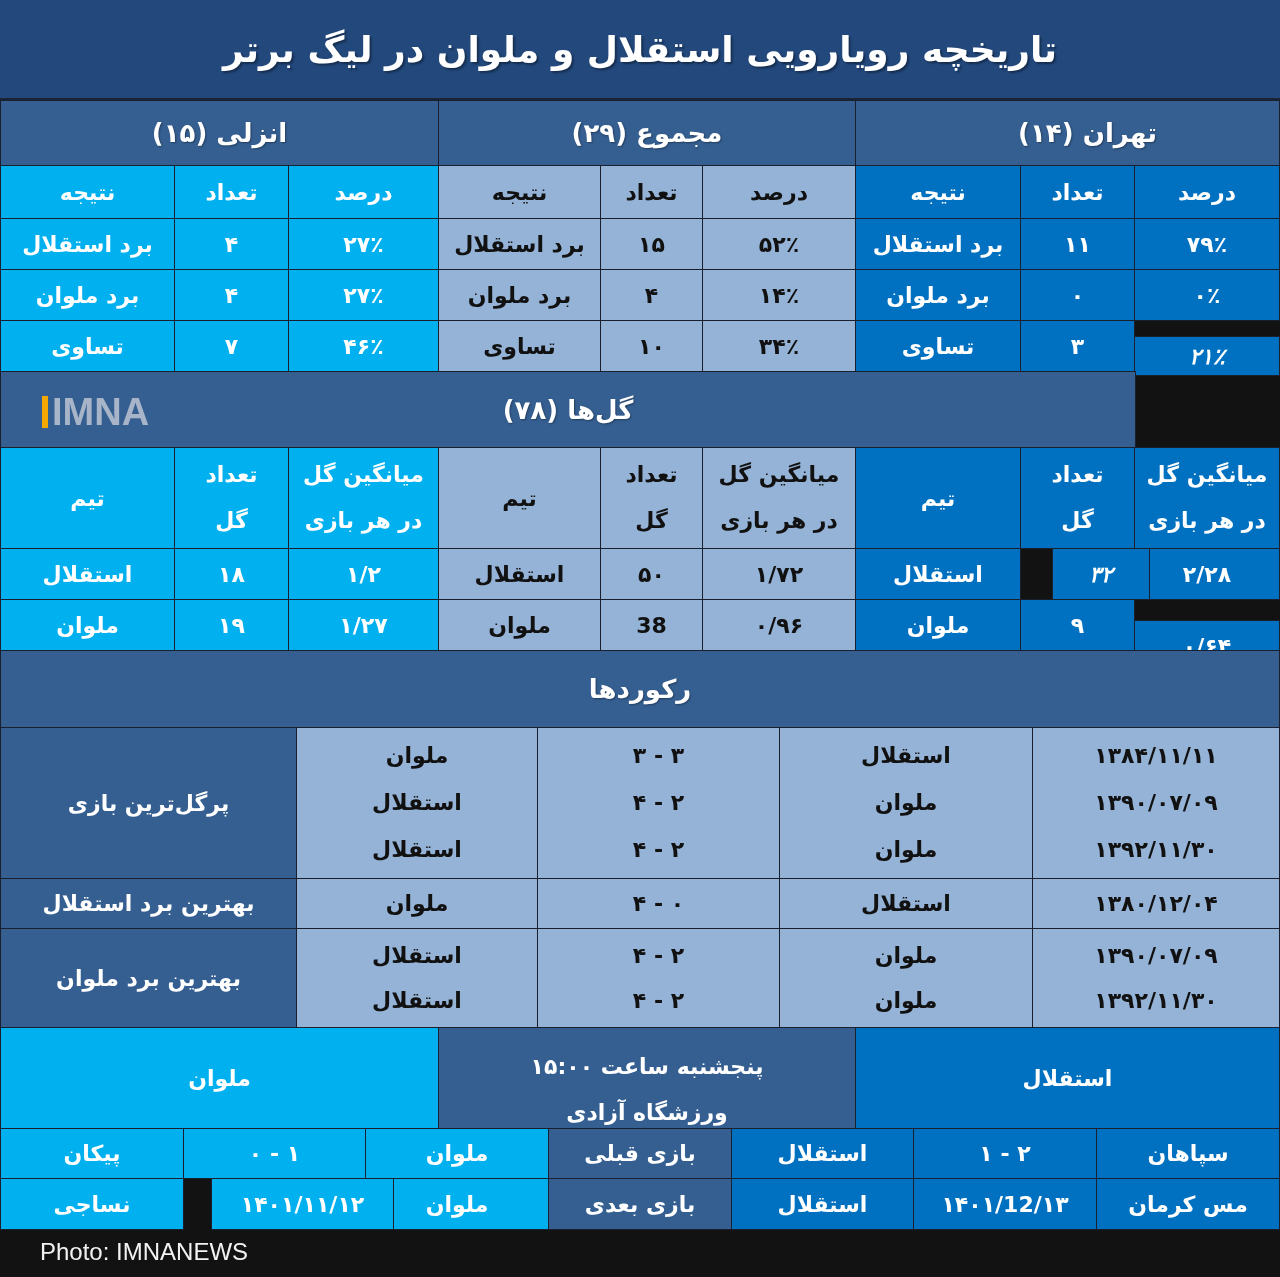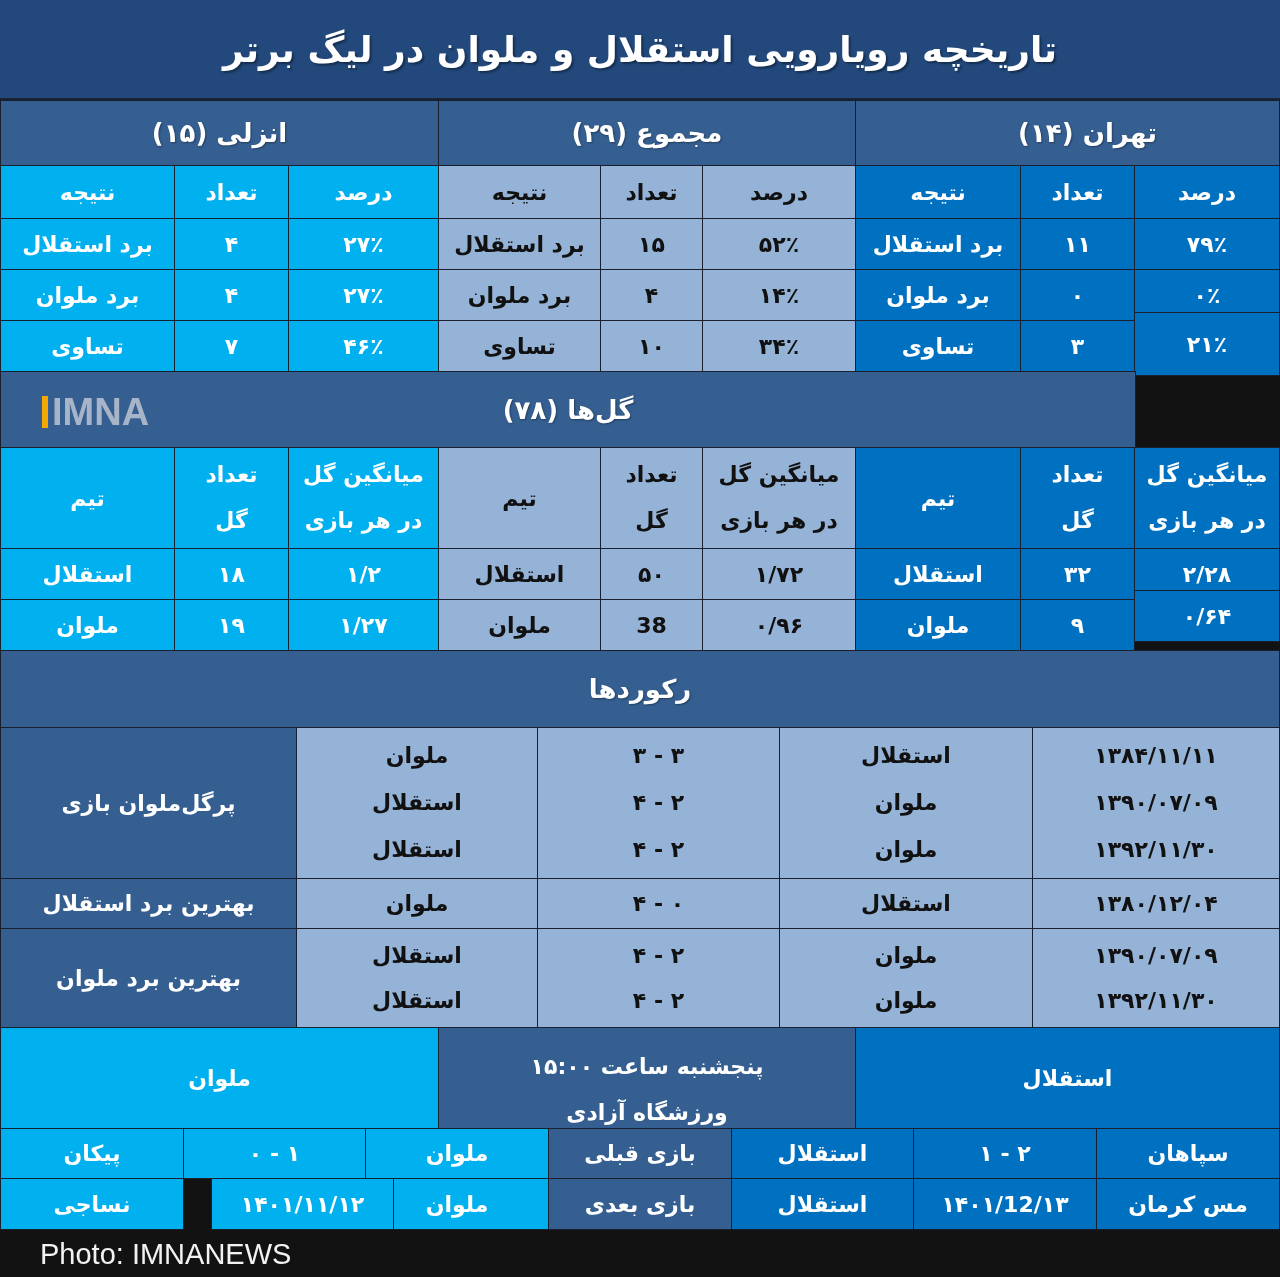--- a/index.html
+++ b/index.html
@@ -32,21 +32,21 @@
   .imna-logo {
     left: 42px; top: 392px; height: 40px;
     font-family: "Liberation Sans", sans-serif; font-weight: bold;
     font-size: 38px; color: #a8b4c8; letter-spacing: 0px;
     display: flex; align-items: center;
   }
   .imna-logo .bar { display: inline-block; width: 6px; height: 32px; background: #f5a800; margin-right: 4px; }
   .footer {
     left: 40px; top: 1238px;
     font-family: "Liberation Sans", sans-serif;
-    font-size: 29px; color: #f2f2f2;
+    font-size: 24px; color: #f2f2f2;
   }
 </style>
 </head>
 <body>
 
 <div class="cell title-band">تاریخچه رویارویی استقلال و ملوان در لیگ برتر</div>
 
 <div class="cell sec-head" style="left:855px;top:100px;width:425px;height:66px;padding-left:40px;">تهران (۱۴)</div>
 <div class="cell sec-head" style="left:438px;top:100px;width:418px;height:66px;">مجموع (۲۹)</div>
 <div class="cell sec-head" style="left:0;top:100px;width:439px;height:66px;">انزلی (۱۵)</div>
@@ -57,21 +57,21 @@
   <div class="cell c-mid" style="left:855px;top:165px;width:166px;height:54px;">نتیجه</div>
 
   <div class="cell c-mid" style="left:1134px;top:218px;width:146px;height:52px;">۷۹٪</div>
   <div class="cell c-mid" style="left:1020px;top:218px;width:115px;height:52px;">۱۱</div>
   <div class="cell c-mid" style="left:855px;top:218px;width:166px;height:52px;">برد استقلال</div>
 
   <div class="cell c-mid" style="left:1134px;top:269px;width:146px;height:52px;">۰٪</div>
   <div class="cell c-mid" style="left:1020px;top:269px;width:115px;height:52px;">۰</div>
   <div class="cell c-mid" style="left:855px;top:269px;width:166px;height:52px;">برد ملوان</div>
 
-  <div class="cell c-mid" style="left:1134px;top:312px;width:146px;height:64px;">۲۱٪</div>
+  <div class="cell c-mid" style="left:1134px;top:336px;width:146px;height:40px;font-style:italic;">۲۱٪</div>
   <div class="cell c-mid" style="left:1020px;top:320px;width:115px;height:52px;">۳</div>
   <div class="cell c-mid" style="left:855px;top:320px;width:166px;height:52px;">تساوی</div>
 </div>
 
 <div>
   <div class="cell c-pale" style="left:702px;top:165px;width:154px;height:54px;">درصد</div>
   <div class="cell c-pale" style="left:600px;top:165px;width:103px;height:54px;">تعداد</div>
   <div class="cell c-pale" style="left:438px;top:165px;width:163px;height:54px;">نتیجه</div>
 
   <div class="cell c-pale" style="left:702px;top:218px;width:154px;height:52px;">۵۲٪</div>
@@ -116,24 +116,24 @@
     <span>میانگین گل</span>
     <span>در هر بازی</span>
   </div>
   <div class="cell c-mid two-line" style="left:1020px;top:447px;width:115px;height:102px;">
     <span>تعداد</span>
     <span>گل</span>
   </div>
   <div class="cell c-mid" style="left:855px;top:447px;width:166px;height:102px;">تیم</div>
 
   <div class="cell c-mid" style="left:1134px;top:548px;width:146px;height:52px;">۲/۲۸</div>
-  <div class="cell c-mid" style="left:1020px;top:548px;width:115px;height:52px;">۳۲</div>
+  <div class="cell c-mid" style="left:1052px;top:548px;width:98px;height:52px;font-style:italic;">۳۲</div>
   <div class="cell c-mid" style="left:855px;top:548px;width:166px;height:52px;">استقلال</div>
 
-  <div class="cell c-mid" style="left:1134px;top:590px;width:146px;height:52px;">۰/۶۴</div>
+  <div class="cell c-mid" style="left:1134px;top:620px;width:146px;height:52px;">۰/۶۴</div>
   <div class="cell c-mid" style="left:1020px;top:599px;width:115px;height:52px;">۹</div>
   <div class="cell c-mid" style="left:855px;top:599px;width:166px;height:52px;">ملوان</div>
 </div>
 
 <div>
   <div class="cell c-pale two-line" style="left:702px;top:447px;width:154px;height:102px;">
     <span>میانگین گل</span>
     <span>در هر بازی</span>
   </div>
   <div class="cell c-pale two-line" style="left:600px;top:447px;width:103px;height:102px;">
@@ -188,21 +188,21 @@
   <div class="cell c-pale stack" style="left:537px;top:727px;width:243px;height:152px;">
     <span>۳ - ۳</span>
     <span>۲ - ۴</span>
     <span>۲ - ۴</span>
   </div>
   <div class="cell c-pale stack" style="left:296px;top:727px;width:242px;height:152px;">
     <span>ملوان</span>
     <span>استقلال</span>
     <span>استقلال</span>
   </div>
-  <div class="cell c-navy" style="left:0;top:727px;width:297px;height:152px;">پرگل‌ملوان بازی</div>
+  <div class="cell c-navy" style="left:0;top:727px;width:297px;height:152px;">پرگل‌ترین بازی</div>
 
   <div class="cell c-pale" style="left:1032px;top:878px;width:248px;height:51px;">۱۳۸۰/۱۲/۰۴</div>
   <div class="cell c-pale" style="left:779px;top:878px;width:254px;height:51px;">استقلال</div>
   <div class="cell c-pale" style="left:537px;top:878px;width:243px;height:51px;">۰ - ۴</div>
   <div class="cell c-pale" style="left:296px;top:878px;width:242px;height:51px;">ملوان</div>
   <div class="cell c-navy" style="left:0;top:878px;width:297px;height:51px;">بهترین برد استقلال</div>
 
   <div class="cell c-pale stack" style="left:1032px;top:928px;width:248px;height:100px;">
     <span>۱۳۹۰/۰۷/۰۹</span>
     <span>۱۳۹۲/۱۱/۳۰</span>

